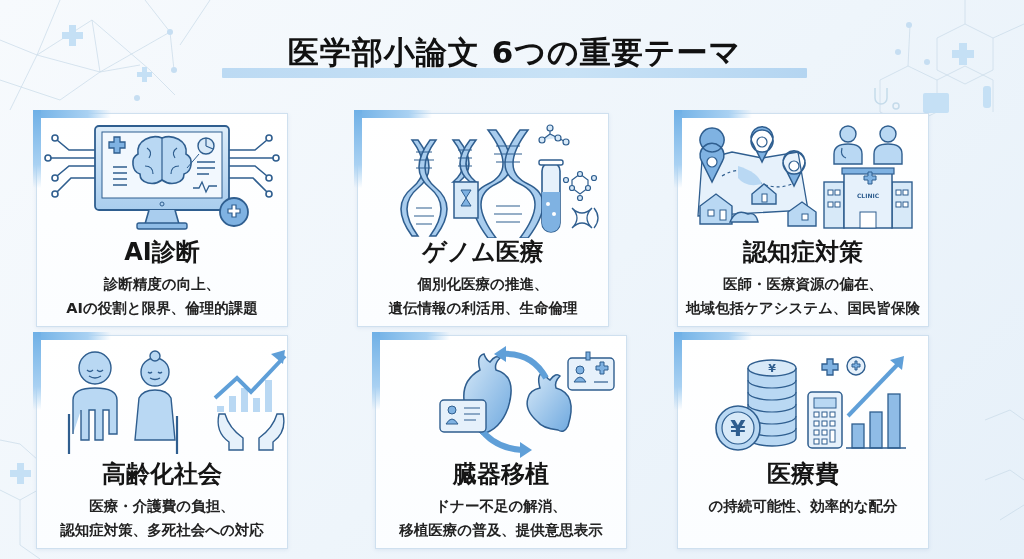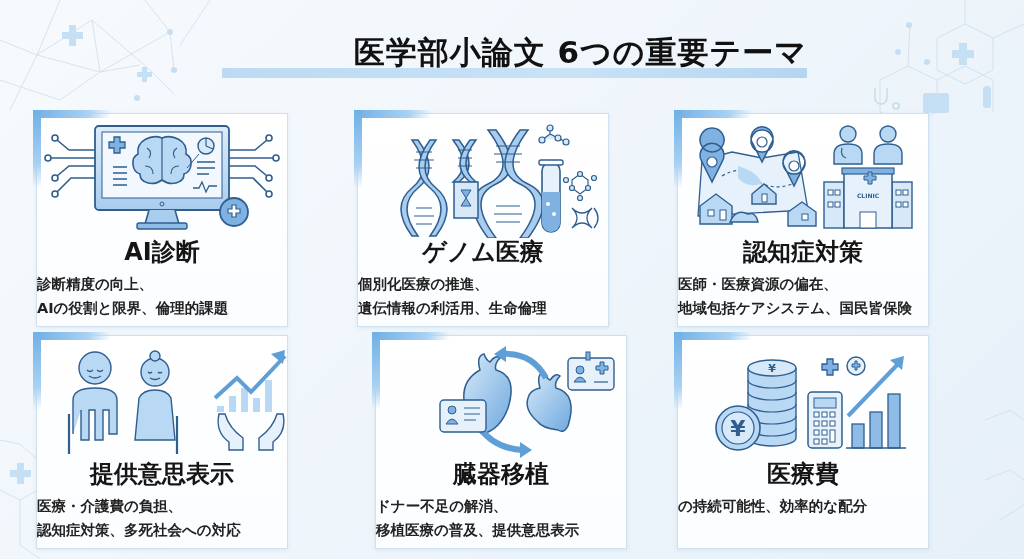--- a/index.html
+++ b/index.html
@@ -6,21 +6,21 @@
   html, body { width: 1024px; height: 559px; overflow: hidden; }
   body {
     font-family: "DejaVu Sans", "Liberation Sans", sans-serif;
     background: linear-gradient(135deg, #f7fafd 0%, #eef5fb 55%, #e6f0f9 100%);
     position: relative;
     color: #141414;
   }
   .bg-deco { position: absolute; inset: 0; pointer-events: none; }
   .title-wrap {
     position: absolute; left: 222px; top: 28px; width: 585px; height: 50px;
-    display: flex; align-items: center; justify-content: flex-end;
+    display: flex; align-items: center; justify-content: center;
   }
   .title-underline {
     position: absolute; left: 222px; top: 68px; width: 585px; height: 10px;
     background: linear-gradient(90deg, #bcdaf3, #c8e2f6 60%, #b4d5f1);
     border-radius: 1px;
   }
   .title {
     position: relative; font-size: 31px; font-weight: bold; letter-spacing: 1px;
     color: #111; font-family: "DejaVu Sans", sans-serif; z-index: 2;
   }
@@ -38,21 +38,21 @@
     content: ""; position: absolute; left: -4px; top: -4px; width: 8px; height: 78px;
     background: linear-gradient(180deg, #6fb0e6, #a9d1f2 70%, rgba(180,215,245,0));
   }
   .card-icon { position: absolute; left: 0; right: 0; top: 8px; height: 116px; display: flex; justify-content: center; }
   .card-icon svg { height: 116px; width: 250px; }
   .card-title {
     position: absolute; left: 0; right: 0; top: 122px; text-align: center;
     font-size: 24px; font-weight: bold; color: #151515;
   }
   .card-desc {
-    position: absolute; left: 0; right: 0; top: 158px; 
+    position: absolute; left: 0; right: 0; top: 158px; text-align: center;
     font-size: 14.5px; font-weight: bold; line-height: 24px; color: #222;
   }
   .card-desc span { display: block; white-space: nowrap; }
 </style>
 </head>
 <body>
 
 <svg class="bg-deco" width="1024" height="559" viewBox="0 0 1024 559">
   <g stroke="#c9dbe9" stroke-width="0.8" fill="none" opacity="0.9">
     <path d="M0 40 L37 55 L92 20 L150 70 L175 95"></path>
@@ -293,21 +293,21 @@
         <rect x="180" y="62" width="7" height="6"></rect>
       </g>
       <path d="M178 54 l22 -20 l14 14 l34 -36" stroke="#5f9fd8" stroke-width="4" fill="none"></path>
       <path d="M248 6 l-2 14 l-12 -10 z" fill="#5f9fd8"></path>
       <g fill="#e6f1fb" stroke="#2f5e8f" stroke-width="1.4">
         <path d="M188 70 q4 14 18 24 v12 h-14 v-8 q-14 -10 -10 -28 z"></path>
         <path d="M240 70 q-4 14 -18 24 v12 h14 v-8 q14 -10 10 -28 z"></path>
       </g>
     </svg>
   </div>
-  <div class="card-title">提供意思表示</div>
+  <div class="card-title">高齢化社会</div>
   <div class="card-desc">
     <span>医療・介護費の負担、</span>
     <span>認知症対策、多死社会への対応</span>
   </div>
 </div>
 
 <div class="card" style="left:375px; top:335px;">
   <div class="card-icon">
     <svg viewBox="0 0 250 116">
       <defs>

